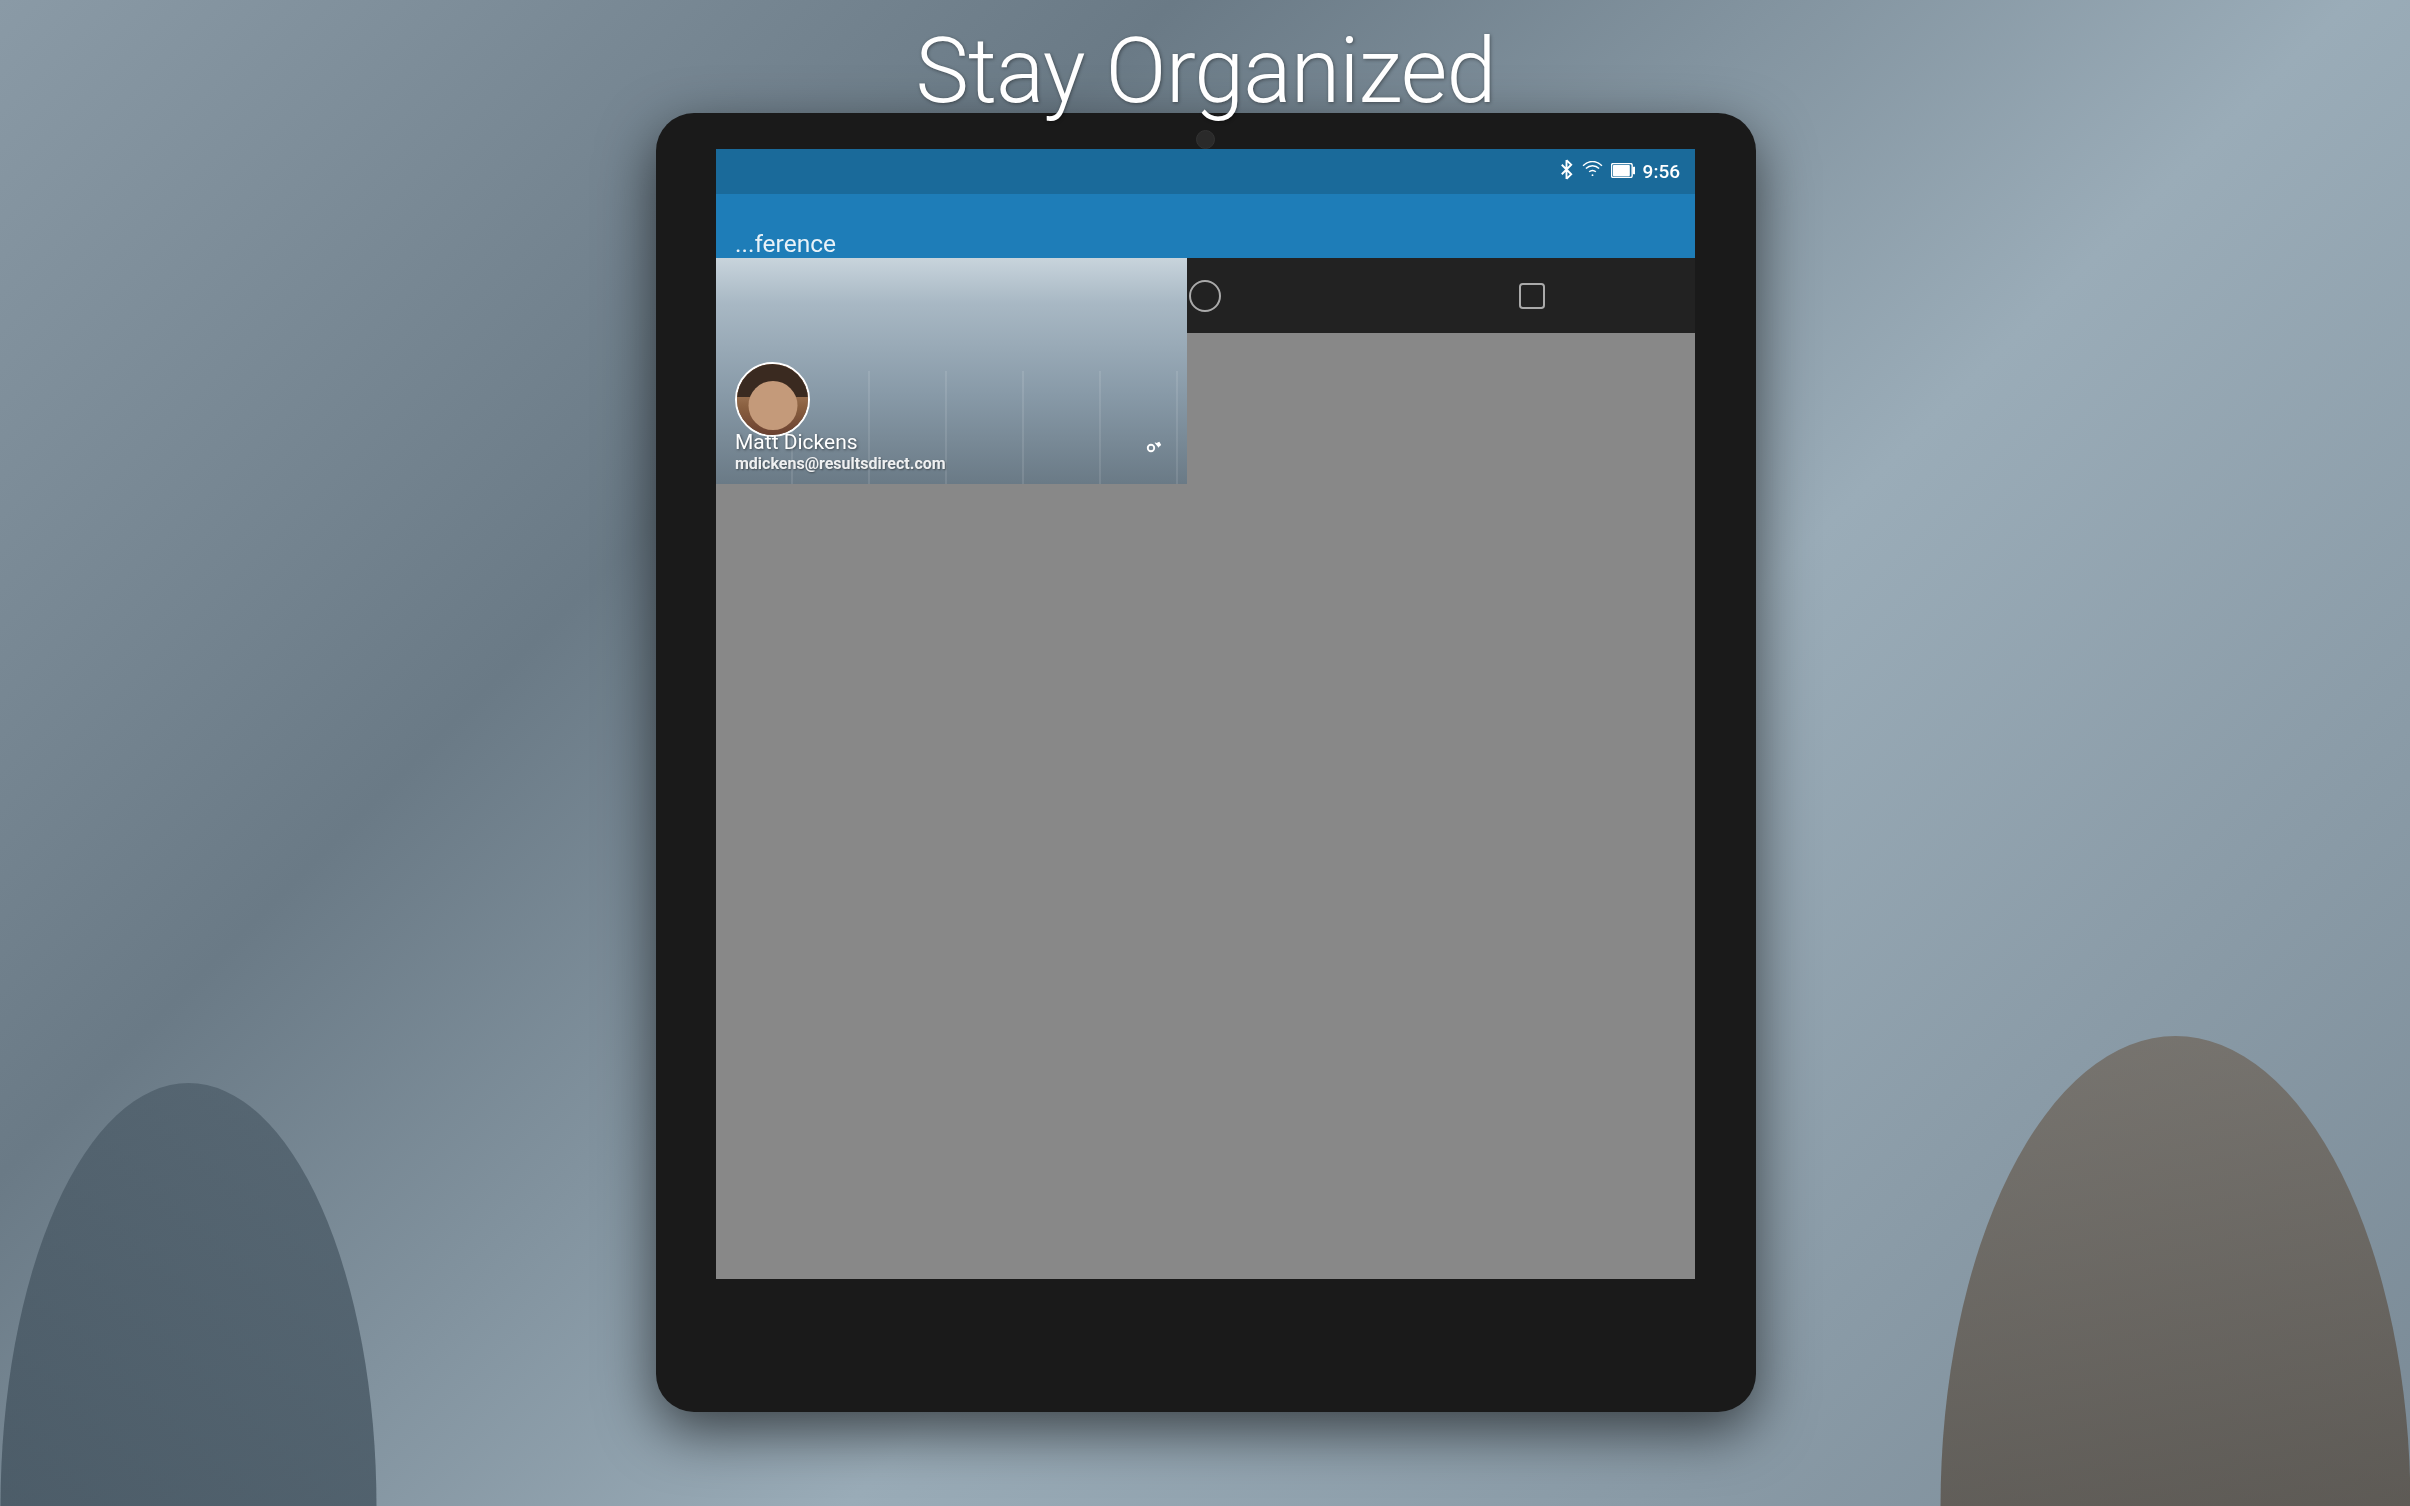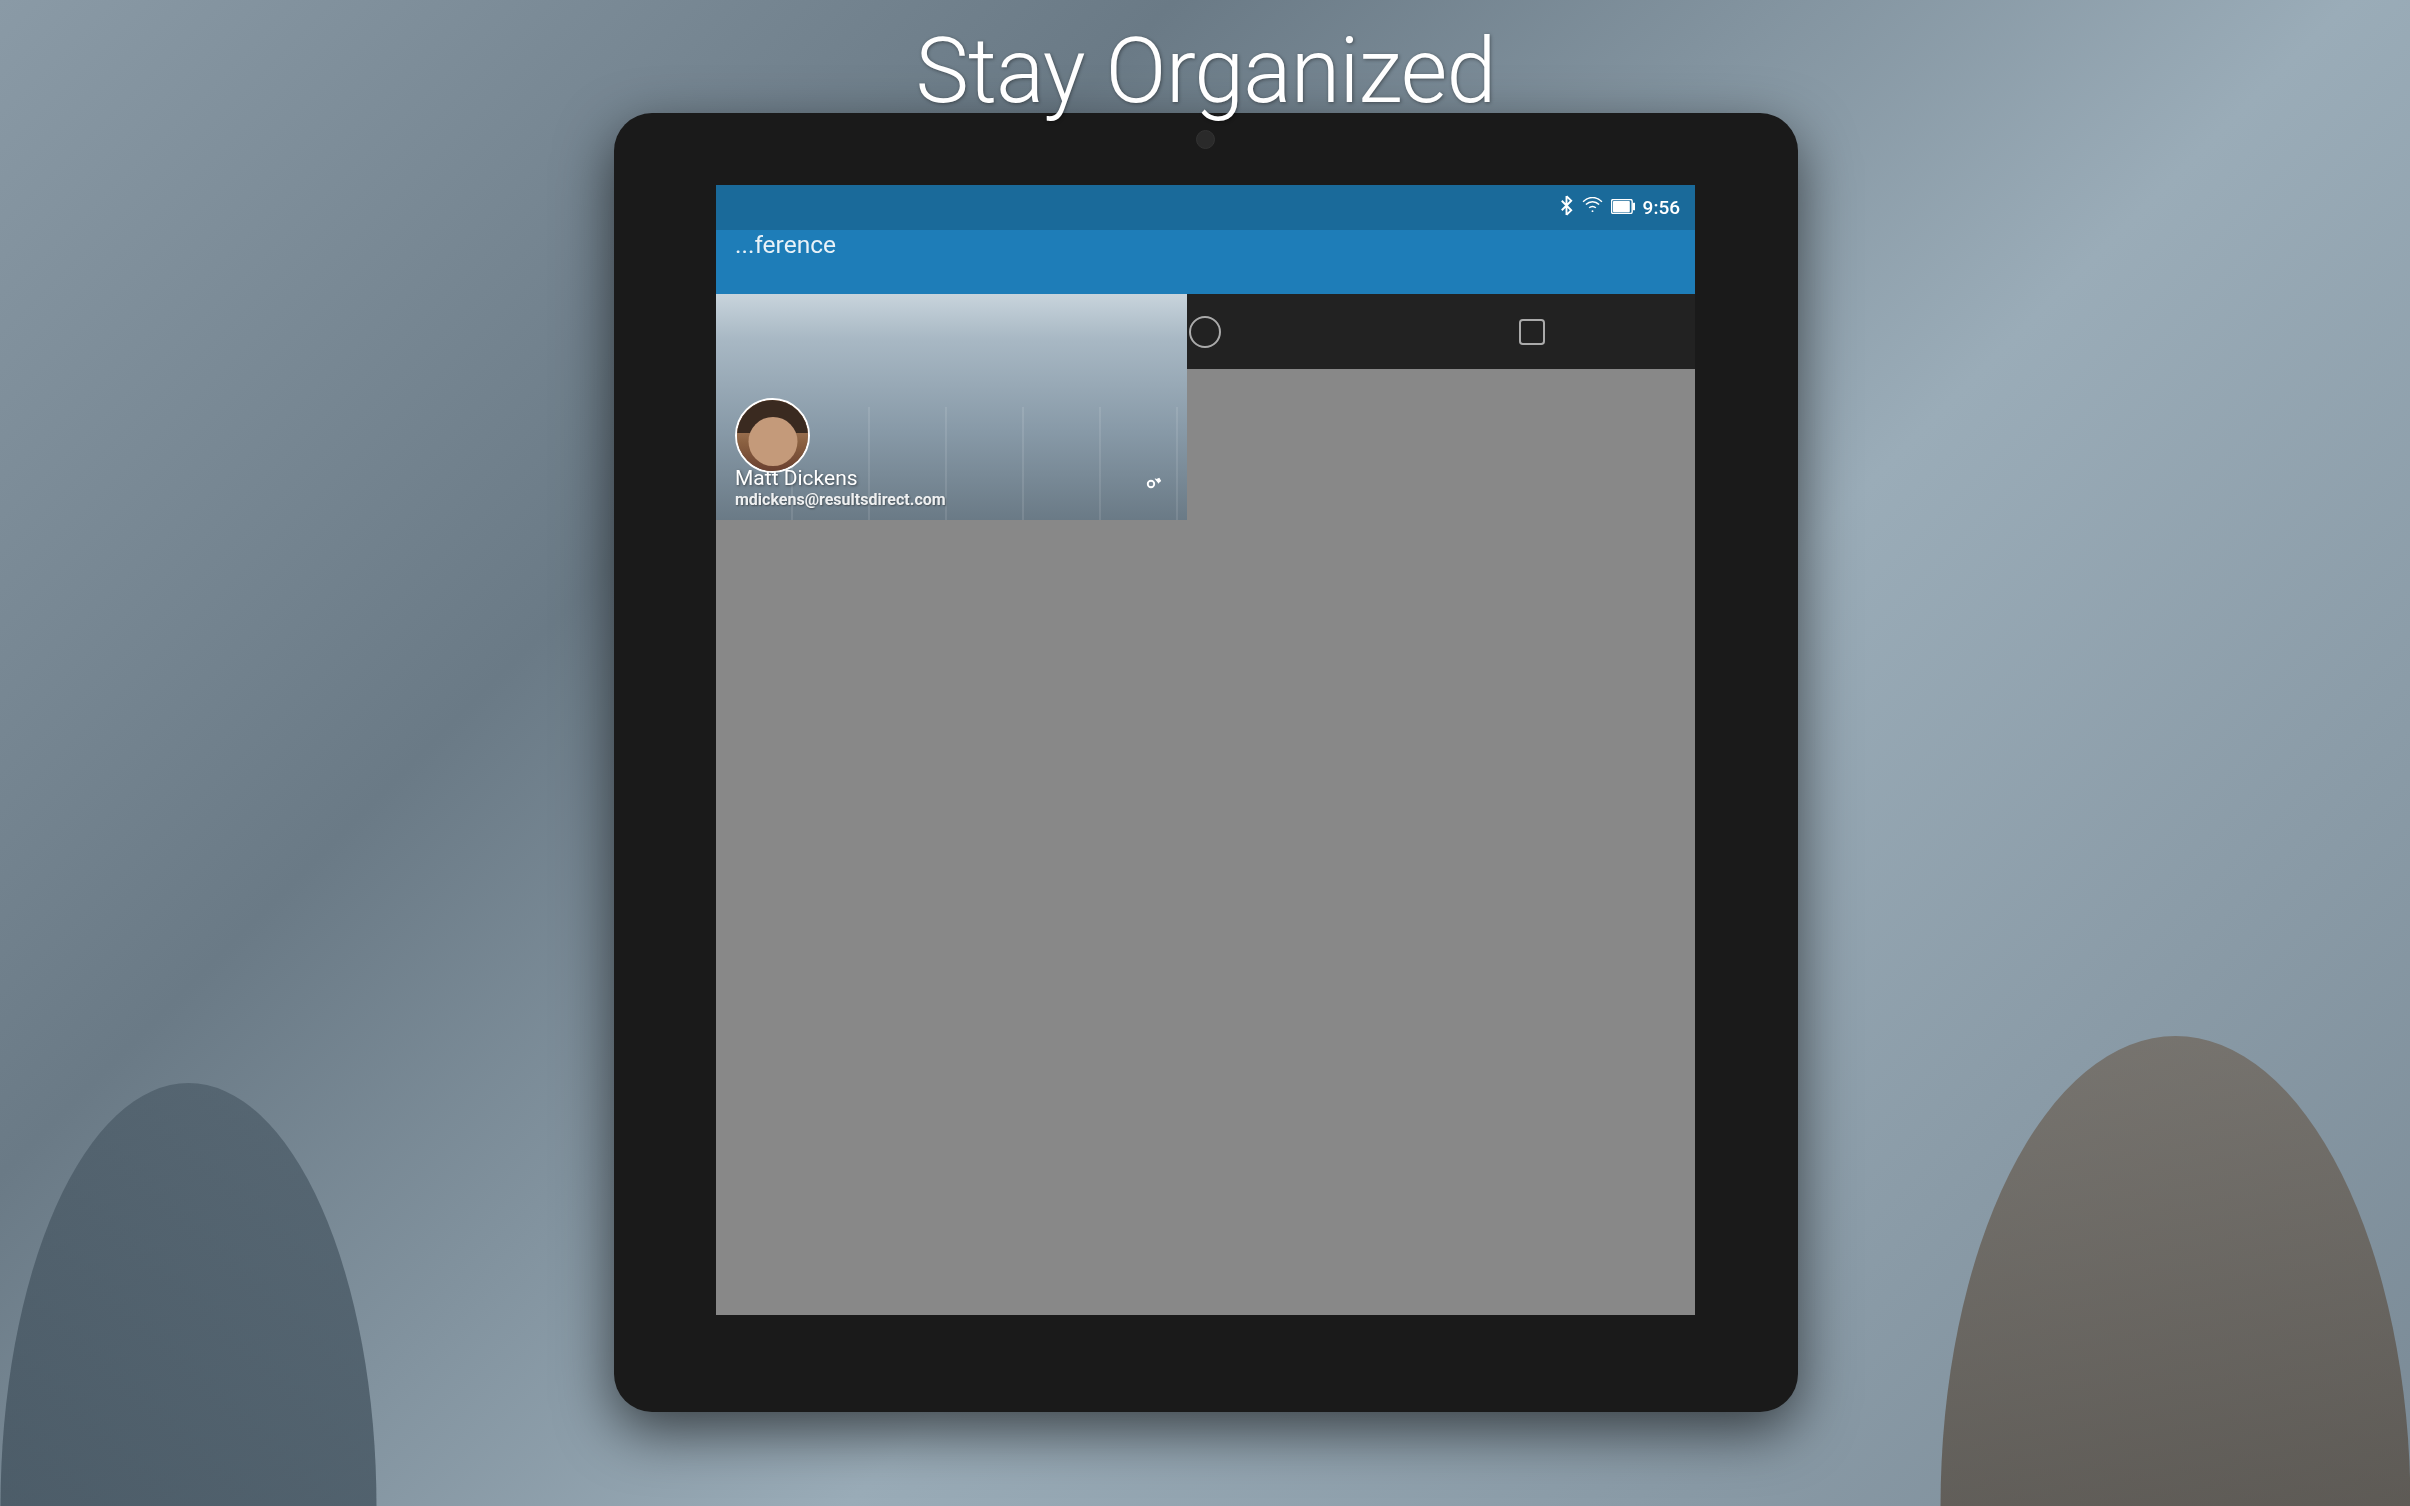--- a/index.html
+++ b/index.html
@@ -60,30 +60,29 @@
       z-index: 10;
       letter-spacing: -0.9px;
     }
 
     
     .tablet-frame {
       position: absolute;
       top: 113px;
       left: 50%;
       transform: translateX(-50%);
-      width: 1184px;
+      width: 1100px;
       height: 1299px;
       background: #1a1a1a;
       border-radius: 38px;
       z-index: 5;
       box-shadow: 0 19px 56px rgba(0,0,0,0.6);
       display: flex;
       flex-direction: column;
       align-items: center;
-      gap: 36px;
     }
 
     
     .tablet-camera {
       width: 19px;
       height: 19px;
       background: #2a2a2a;
       border-radius: 50%;
       margin-top: 17px;
       border: 1.9px solid #333;
@@ -127,21 +126,21 @@
       font-size: 19px;
       font-weight: 500;
     }
 
     
     .app-header {
       width: 100%;
       height: 64px;
       background: #1e7db8;
       display: flex;
-      align-items: flex-start;
+      align-items: flex-end;
       padding: 0 19px;
     }
 
     .app-header-title {
       color: white;
       font-size: 24.5px;
       font-weight: 400;
       opacity: 0.9;
     }
 

